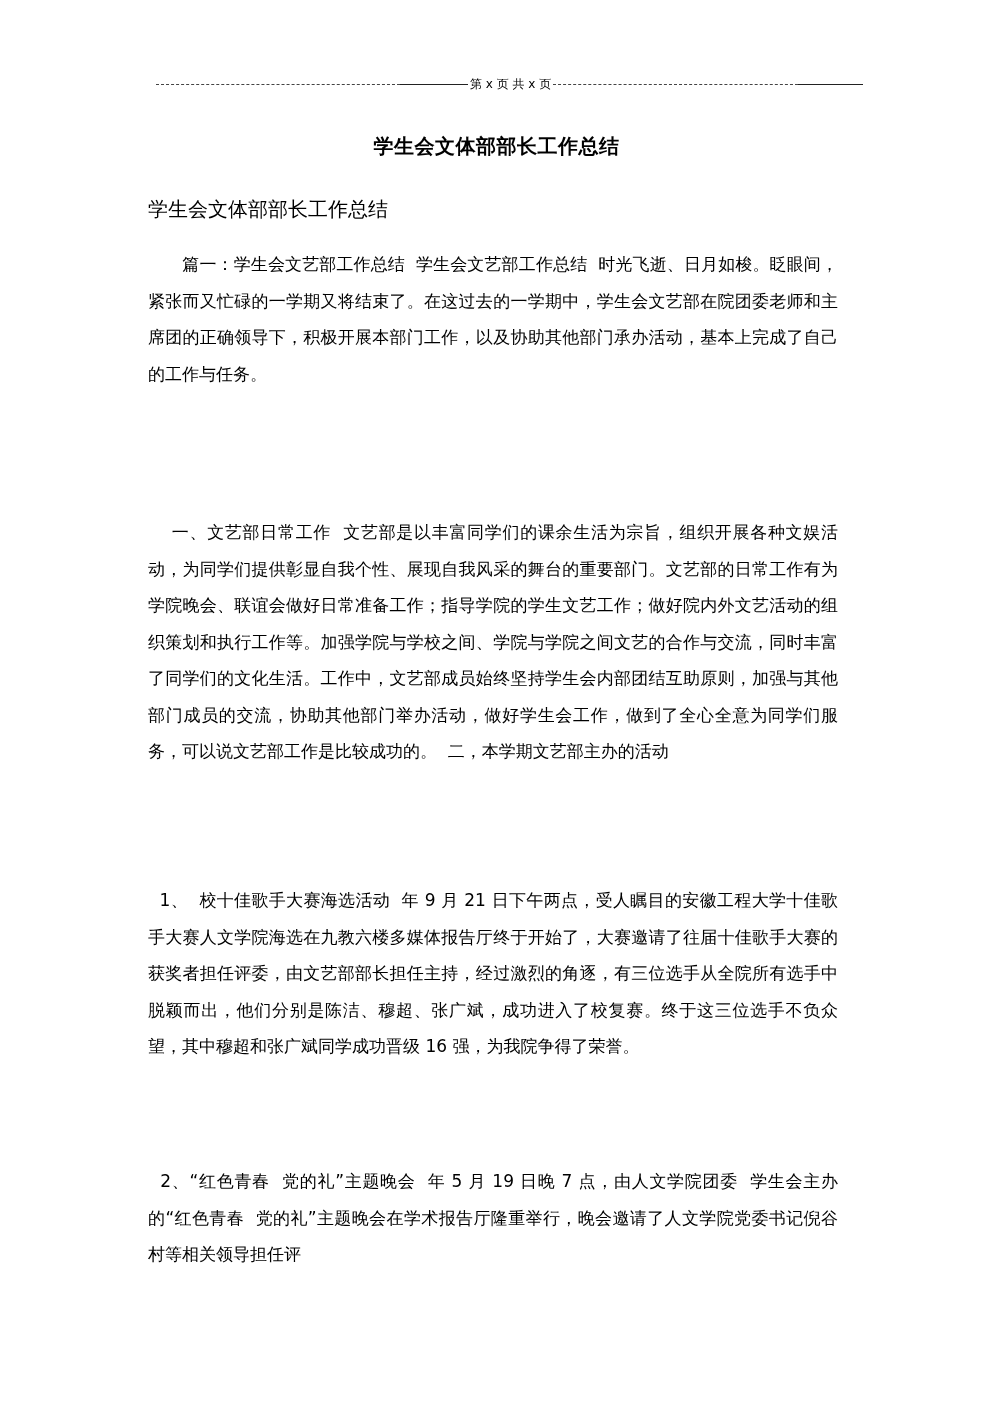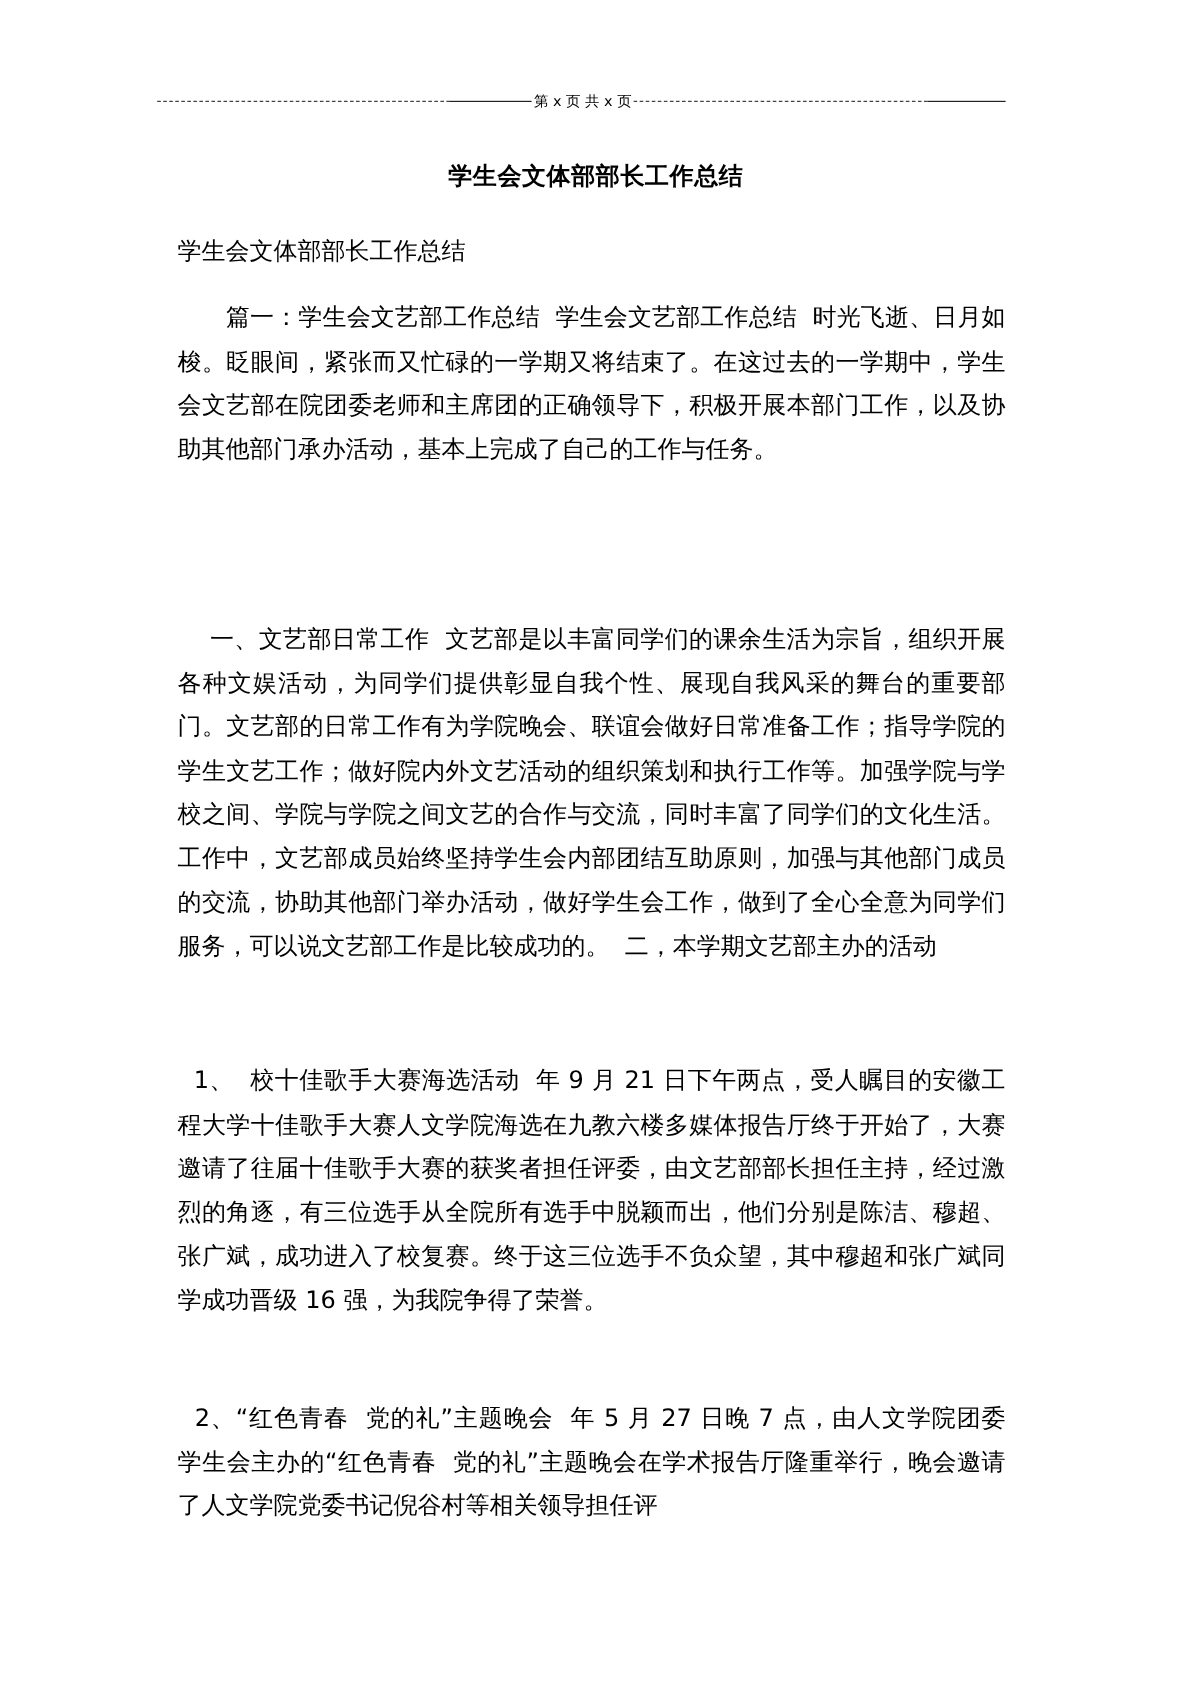--- a/index.html
+++ b/index.html
@@ -1,26 +1,26 @@
 <!DOCTYPE html>
 <html><head>
 <meta charset="utf-8">
 <style>
   html, body { margin:0; padding:0; background:#ffffff; }
   body { width:993px; height:1404px; position:relative; overflow:hidden;
          font-family: "DejaVu Sans", sans-serif; color:#000; }
-  .header { position:absolute; top:74px; left:131px; width:630px; height:20px;
+  .header { position:absolute; top:74px; left:156px; width:630px; height:20px;
             display:flex; align-items:center; font-size:12px; }
   .hdr-dash { flex:0 0 auto; border-top:1px dashed #444; height:0; }
   .hdr-solid { flex:0 0 auto; border-top:1px solid #222; height:0; }
   .hdr-text { padding:0 2px; white-space:nowrap; font-size:12px; line-height:14px; }
   .title { position:absolute; top:133px; left:0; width:993px; text-align:center;
            font-size:20px; font-weight:bold; letter-spacing:0.5px; }
   .subtitle { position:absolute; top:196px; left:148px; font-size:20px; }
-  .para { position:absolute; left:148px; width:690px; font-size:20px;
+  .para { position:absolute; left:148px; width:690px; font-size:17px;
           line-height:36.5px; text-align:justify; text-justify:inter-character; }
   .para p { margin:0; }
 </style>
 </head>
 <body>
 
 <div class="header">
   <div class="hdr-dash" style="width:244px"></div>
   <div class="hdr-solid" style="width:68px"></div>
   <span class="hdr-text">第 x 页 共 x 页</span>
@@ -38,14 +38,14 @@
 
 <div class="para" style="top:514px">
   <p style="white-space:pre-wrap">　 一、文艺部日常工作  文艺部是以丰富同学们的课余生活为宗旨，组织开展各种文娱活动，为同学们提供彰显自我个性、展现自我风采的舞台的重要部门。文艺部的日常工作有为学院晚会、联谊会做好日常准备工作；指导学院的学生文艺工作；做好院内外文艺活动的组织策划和执行工作等。加强学院与学校之间、学院与学院之间文艺的合作与交流，同时丰富了同学们的文化生活。工作中，文艺部成员始终坚持学生会内部团结互助原则，加强与其他部门成员的交流，协助其他部门举办活动，做好学生会工作，做到了全心全意为同学们服务，可以说文艺部工作是比较成功的。  二，本学期文艺部主办的活动</p>
 </div>
 
 <div class="para" style="top:882px">
   <p style="white-space:pre-wrap">  1、  校十佳歌手大赛海选活动  年 9 月 21 日下午两点，受人瞩目的安徽工程大学十佳歌手大赛人文学院海选在九教六楼多媒体报告厅终于开始了，大赛邀请了往届十佳歌手大赛的获奖者担任评委，由文艺部部长担任主持，经过激烈的角逐，有三位选手从全院所有选手中脱颖而出，他们分别是陈洁、穆超、张广斌，成功进入了校复赛。终于这三位选手不负众望，其中穆超和张广斌同学成功晋级 16 强，为我院争得了荣誉。</p>
 </div>
 
 <div class="para" style="top:1163px">
-  <p style="white-space:pre-wrap">  2、“红色青春  党的礼”主题晚会  年 5 月 27 日晚 7 点，由人文学院团委  学生会主办的“红色青春  党的礼”主题晚会在学术报告厅隆重举行，晚会邀请了人文学院党委书记倪谷村等相关领导担任评</p>
+  <p style="white-space:pre-wrap">  2、“红色青春  党的礼”主题晚会  年 5 月 19 日晚 7 点，由人文学院团委  学生会主办的“红色青春  党的礼”主题晚会在学术报告厅隆重举行，晚会邀请了人文学院党委书记倪谷村等相关领导担任评</p>
 </div>
 
 </body></html>

